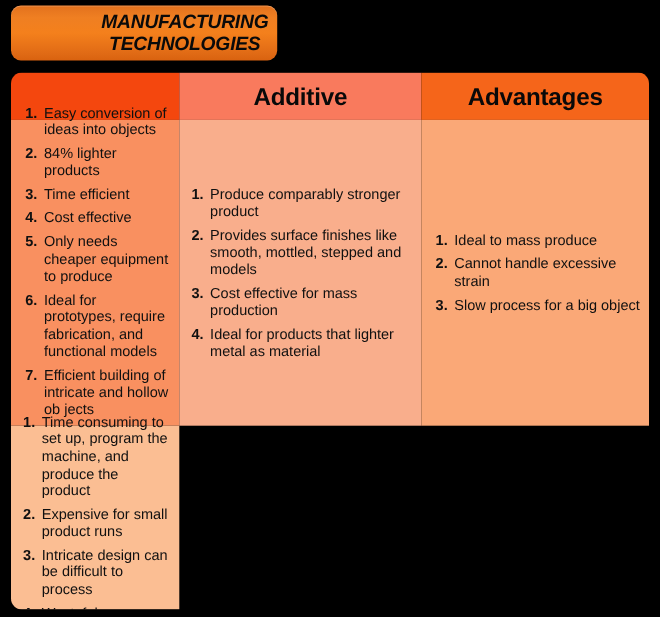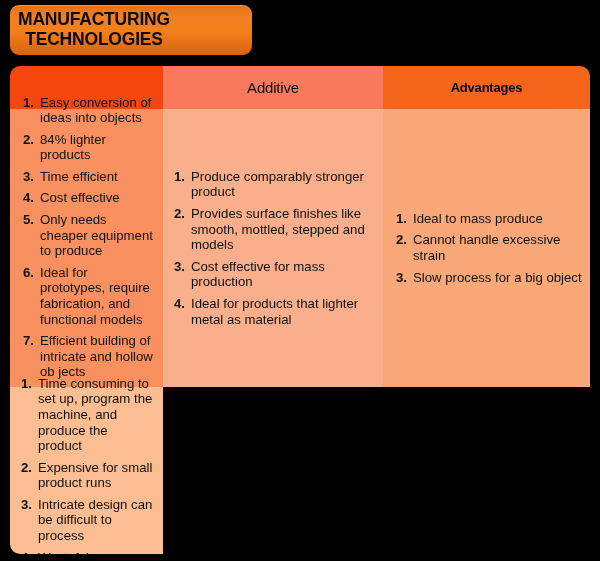--- a/index.html
+++ b/index.html
@@ -27,23 +27,24 @@
     position: absolute;
     left: 10px;
     top: 5px;
     width: 242px;
     height: 50px;
     border-radius: 9px;
     background: linear-gradient(180deg, #e2711d 0%, #ef7f22 22%, #f4801c 50%, #e06a15 88%, #d9620f 100%);
     box-shadow: inset 0 1px 0 rgba(255,255,255,0.25);
     display: flex;
     align-items: center;
-    justify-content: flex-start;
+    justify-content: flex-end;
     box-sizing: border-box;
     padding: 0 8px;
+    font-style: italic;
   }
   .title-text {
     color: #0a0a0a;
     font-size: 17.5px;
     font-weight: bold;
     line-height: 1.12;
     letter-spacing: -0.2px;
     text-align: center;
     text-transform: uppercase;
     white-space: pre-line;
@@ -73,43 +74,43 @@
   .hdr-col1   { background: #f97a5d; }
   .hdr-col2   { background: #f8a98f; }
 
   .hdr-col1, .hdr-col2 {
     display: flex;
     align-items: center;
     justify-content: center;
   }
   .hdr-title {
     color: #090909;
-    font-size: 15px;
-    font-weight: normal;
+    font-size: 22px;
+    font-weight: bold;
     letter-spacing: -0.2px;
   }
 
   
   .adv-label { background: #f5651a; }
   .adv-col1  { background: #f99060; }
   .adv-col2  { background: #f9ae8c; }
 
   
   .dis-label { background: #f68b3f; }
   .dis-col1  { background: #faa877; }
   .dis-col2  { background: #fbbe93; }
 
   .row-label {
     display: flex;
     align-items: center;
     justify-content: center;
   }
   .row-label-text {
     color: #090909;
-    font-size: 13px;
+    font-size: 22px;
     font-weight: bold;
     letter-spacing: -0.2px;
     text-align: center;
   }
 
   
   .list-cell {
     padding: 9px 8px 9px 13px;
     display: flex;
     flex-direction: column;

